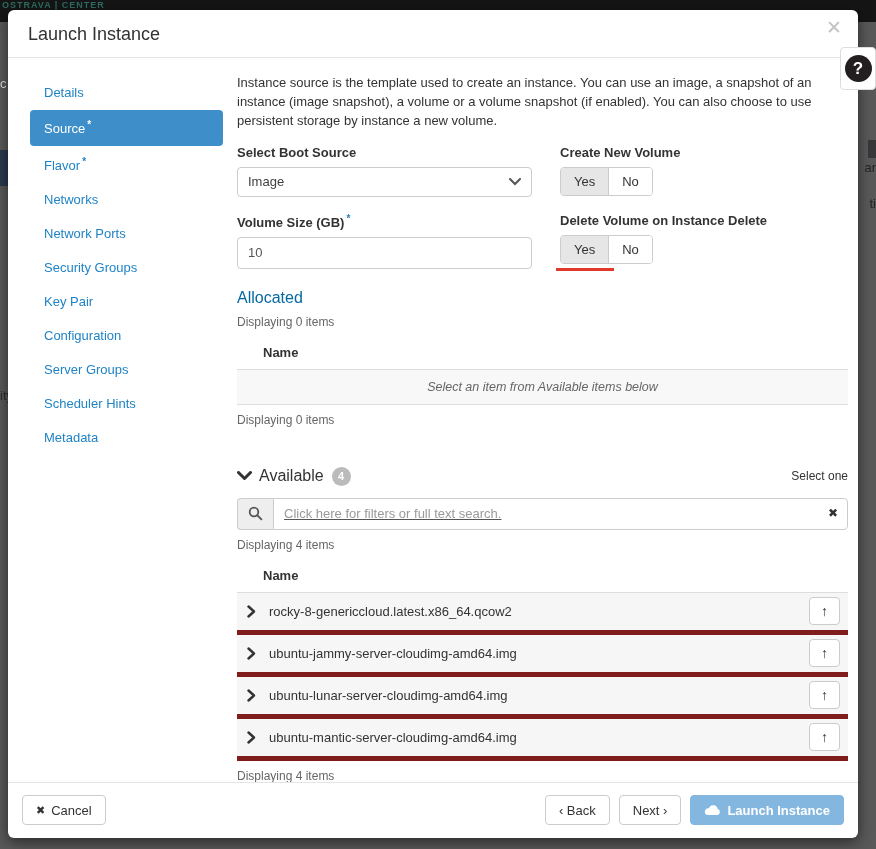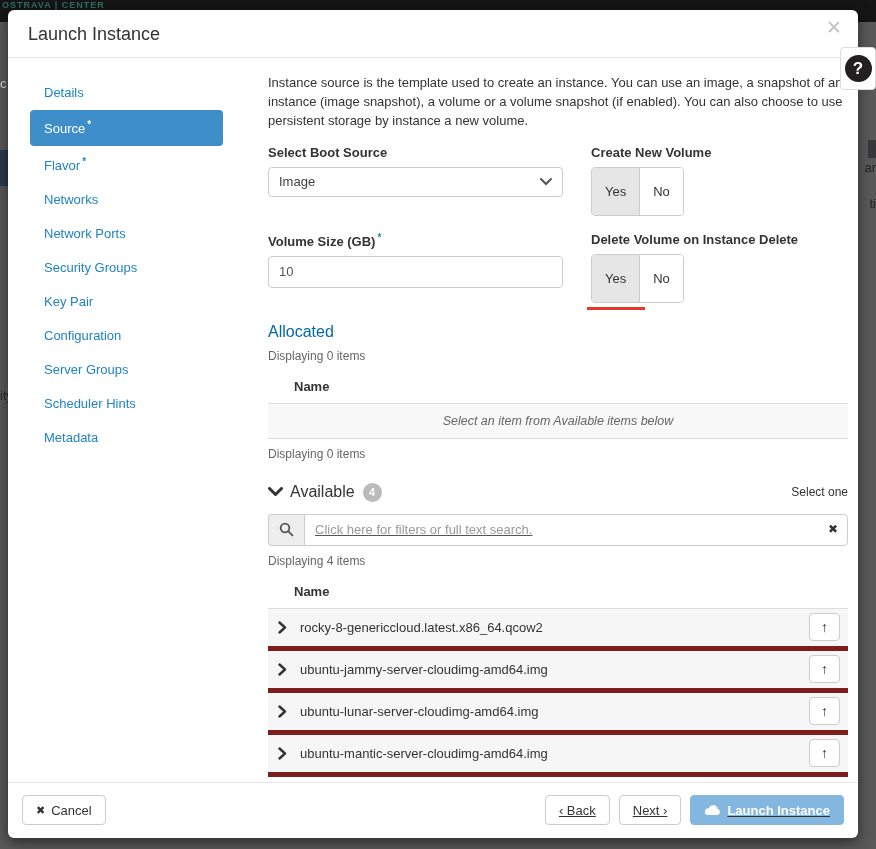--- a/index.html
+++ b/index.html
@@ -23,53 +23,53 @@
   .modal { position:absolute; left:8px; top:10px; width:850px; height:828px; background:#fff;
     border-radius:6px; box-shadow:0 4px 14px rgba(0,0,0,.55); display:flex; flex-direction:column; }
   .modal-header { padding:14px 20px 12px; border-bottom:1px solid #e5e5e5; position:relative; border-radius:6px 6px 0 0; }
   .modal-title { font-size:18px; font-weight:400; color:#333; }
   .close-x { position:absolute; right:16px; top:8px; color:#c3c3c3; font-size:19px; font-weight:700; cursor:pointer; line-height:1; }
   .help-btn { position:absolute; top:37px; right:-18px; width:36px; height:43px; background:#fff; border:1px solid #ddd;
     border-radius:4px; display:flex; align-items:center; justify-content:center; z-index:6; cursor:pointer; }
   .help-circle { width:27px; height:27px; border-radius:50%; background:#231f20; color:#fff; font-weight:700; font-size:17px;
     display:flex; align-items:center; justify-content:center; }
 
-  .modal-body { display:flex; flex:1; padding:16px 10px 0 22px; overflow:hidden;gap:31px; }
+  .modal-body { display:flex; flex:1; padding:16px 10px 0 22px; overflow:hidden; }
 
   
   .wizard-nav { width:193px; margin-right:14px; flex-shrink:0; }
   .wizard-step { display:block; padding:9px 14px; color:#1f83c5; font-size:13px; border-radius:4px; margin-bottom:1px;
     text-decoration:none; cursor:pointer; }
   .wizard-step.active { background:#3d8ec9; color:#fff; }
   .req-star { font-size:10px; vertical-align:super; color:#1f83c5; font-weight:700; margin-left:2px; }
   .wizard-step.active .req-star { color:#fff; }
 
   
   .main { flex:1; min-width:0; }
   .desc { line-height:1.45; margin-bottom:14px; color:#333; }
   .form-grid { display:grid; grid-template-columns:295px 1fr; column-gap:28px; row-gap:16px; }
   .field label { display:block; font-weight:700; margin-bottom:7px; color:#333; }
   .select-box { height:30px; border:1px solid #ccc; border-radius:4px; display:flex; align-items:center;
     justify-content:space-between; padding:0 10px; color:#404040; cursor:pointer; background:#fff; }
   .text-input { height:32px; border:1px solid #ccc; border-radius:4px; padding:0 10px; width:100%; color:#555;
     font-size:13px; font-family:inherit; }
   .toggle-wrap { position:relative; display:inline-block; }
   .toggle-group { display:inline-flex; border:1px solid #ccc; border-radius:4px; overflow:hidden; background:#fff; }
-  .toggle-btn { padding:16px 13px; background:#fff; color:#333; font-size:13px; border:0; cursor:pointer; font-family:inherit; }
+  .toggle-btn { padding:6px 13px; background:#fff; color:#333; font-size:13px; border:0; cursor:pointer; font-family:inherit; }
   .toggle-btn.selected { background:#e6e6e6; }
   .toggle-btn + .toggle-btn { border-left:1px solid #ccc; }
   .red-underline { position:absolute; left:-4px; bottom:-7px; width:58px; height:3px; background:#e03a2c; }
 
   .section-h { font-size:16px; font-weight:400; color:#0369a1; margin:20px 0 4px; }
   .count { font-size:12px; color:#666; margin:8px 0; }
   .th-name { font-weight:700; padding:8px 0 9px 26px; font-size:13px; color:#333; }
   .empty-row { border-top:1px solid #ddd; border-bottom:1px solid #ddd; background:#f8f8f8; text-align:center;
     font-style:italic; color:#666; padding:10px; font-size:12.5px; }
 
-  .avail-header { display:flex; align-items:center; margin-top:22px; }
+  .avail-header { display:flex; align-items:center; margin-top:40px; }
   .chev-icon { display:inline-flex; cursor:pointer; }
   .avail-title { font-size:16px; margin-left:7px; color:#333; }
   .badge { background:#bbb; color:#fff; border-radius:50%; min-width:19px; height:19px; font-size:11px;
     display:inline-flex; align-items:center; justify-content:center; margin-left:8px; font-weight:700; }
   .select-one { margin-left:auto; font-size:12px; color:#333; }
 
   .search-group { display:flex; margin-top:12px; height:32px; position:relative; }
   .search-addon { width:36px; background:#eee; border:1px solid #ccc; border-right:0; border-radius:4px 0 0 4px;
     display:flex; align-items:center; justify-content:center; cursor:pointer; }
   .search-input { flex:1; border:1px solid #ccc; border-radius:0 4px 4px 0; padding:0 30px 0 10px; font-size:13px;
@@ -83,21 +83,21 @@
   .item-name { margin-left:13px; color:#333; }
   .row-chev { display:inline-flex; cursor:pointer; }
   .up-btn { margin-left:auto; width:31px; height:28px; background:#fff; border:1px solid #ccc; border-radius:4px;
     color:#333; font-size:14px; display:flex; align-items:center; justify-content:center; cursor:pointer; }
 
   .modal-footer { border-top:1px solid #e5e5e5; padding:12px 14px 13px; display:flex; margin-top:auto; }
   .btn { height:30px; padding:0 13px; border:1px solid #ccc; border-radius:4px; background:#fff; font-size:13px;
     color:#333; display:inline-flex; align-items:center; gap:6px; cursor:pointer; font-family:inherit; }
   .btn .x-glyph { font-size:11px; }
   .btn-primary { background:#84b7e0; border-color:#84b7e0; color:#fff; font-weight:700; }
-  .footer-right { margin-left:auto; display:flex; gap:9px;text-decoration:underline; }
+  .footer-right { margin-left:auto; display:flex; gap:9px; }
 </style>
 </head>
 <body>
 
 <div class="bg-topbar">
   <span>OSTRAVA | CENTER</span>
 </div>
 <div class="bg-band-left"></div>
 <div class="bg-band-right"></div>
 <span class="bg-frag frag-c">c</span>

